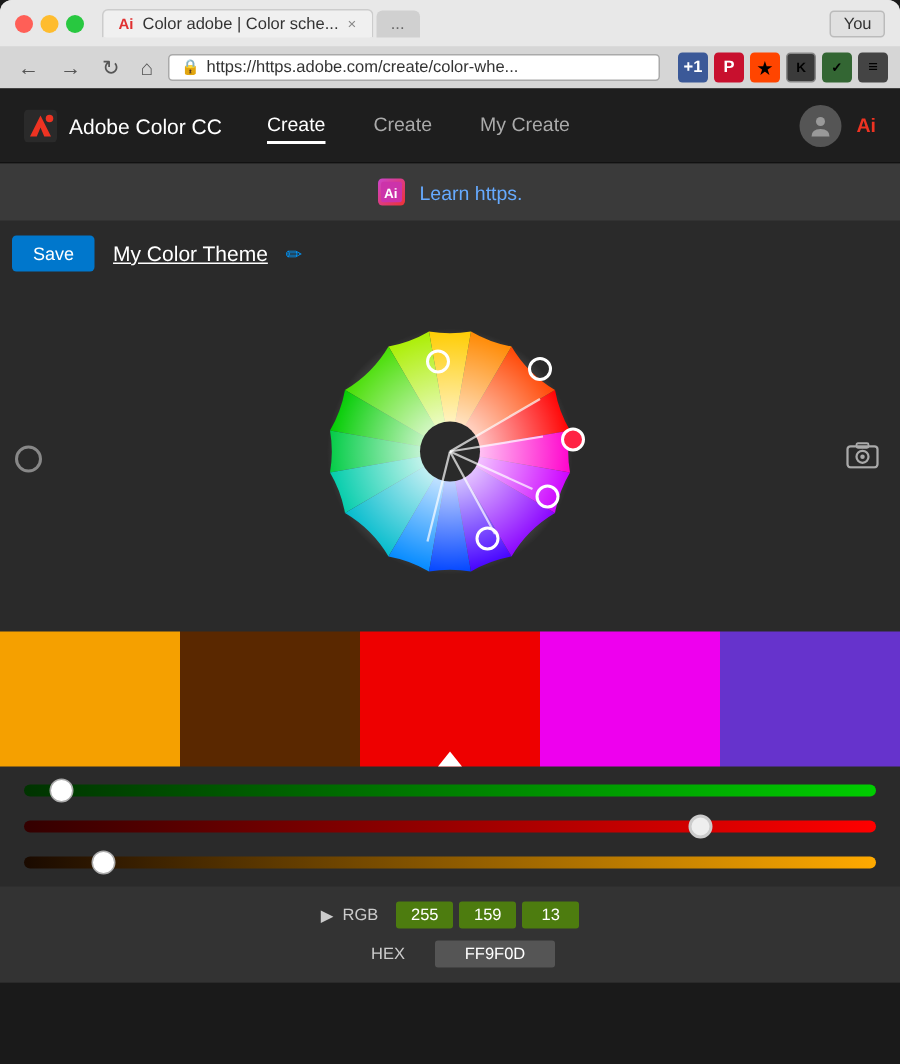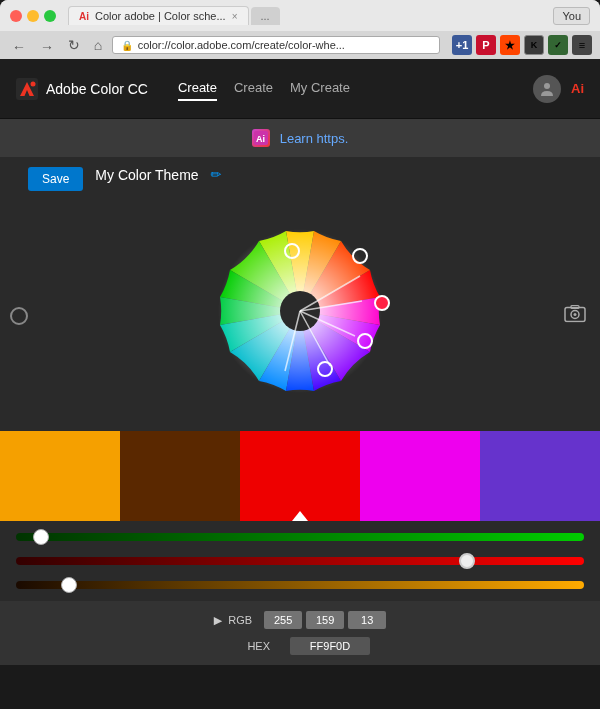--- a/index.html
+++ b/index.html
@@ -127,41 +127,41 @@
     .app-content {
       background: #2a2a2a;
     }
 
     
     .app-header {
       background: #1e1e1e;
       padding: 0 16px;
       display: flex;
       align-items: center;
-      height: 60px;
+      height: 50px;
       border-bottom: 1px solid #111;
     }
     .logo-area {
       display: flex;
       align-items: center;
       gap: 8px;
     }
     .adobe-logo-icon {
       width: 22px;
       height: 22px;
     }
     .app-name {
       color: white;
       font-size: 14px;
       font-weight: 400;
     }
     .nav-links {
       display: flex;
       margin-left: 30px;
-      gap: 17px;
+      gap: 32px;
     }
     .nav-link {
       color: white;
       font-size: 13px;
       text-decoration: none;
       padding: 4px 0;
     }
     .nav-link.active {
       border-bottom: 2px solid white;
     }
@@ -216,35 +216,37 @@
       font-size: 13px;
     }
     .learn-more {
       color: #66aaff;
       font-size: 13px;
     }
 
     
     .theme-title-bar {
       display: flex;
-      padding: 10px 28px;
+      align-items: center;
+      padding: 10px 8px;
       gap: 12px;
     }
     .save-btn {
       background: #0077cc;
       color: white;
       border: none;
       border-radius: 3px;
       padding: 5px 14px;
       font-size: 12px;
       cursor: pointer;
     }
     .theme-name {
       color: white;
       font-size: 14px;
+      text-decoration: underline;
     }
     .edit-icon {
       color: #0099ff;
       font-size: 13px;
       cursor: pointer;
     }
 
     
     .wheel-area {
       position: relative;
@@ -354,21 +356,21 @@
       align-items: center;
       gap: 6px;
       color: #ccc;
       font-size: 11px;
     }
     .rgb-inputs {
       display: flex;
       gap: 4px;
     }
     .color-input-box {
-      background: #737373;
+      background: #4d7c0f;
       border: none;
       color: white;
       font-size: 11px;
       width: 38px;
       text-align: center;
       padding: 3px;
       border-radius: 2px;
     }
     .hex-row {
       display: flex;
@@ -416,21 +418,21 @@
     </div>
     <div class="user-btn">You</div>
   </div>
   <div class="address-bar-row">
     <button class="nav-btn">←</button>
     <button class="nav-btn">→</button>
     <button class="nav-btn">↻</button>
     <button class="nav-btn">⌂</button>
     <div class="address-bar">
       <span class="lock-icon">🔒</span>
-      <span>color://color.adobe.com/create/color-whe...</span>
+      <span>https://https.adobe.com/create/color-whe...</span>
     </div>
     <div class="toolbar-icons">
       <div class="tb-icon tb-blue">+1</div>
       <div class="tb-icon tb-red" style="background:#c8102e;">P</div>
       <div class="tb-icon" style="background:#ff4500;">★</div>
       <div class="tb-icon" style="background:#3a3a3a;border:1px solid #888;font-size:9px;">K</div>
       <div class="tb-icon" style="background:#336633;font-size:9px;">✓</div>
       <div class="tb-icon" style="background:#444;">≡</div>
     </div>
   </div>

